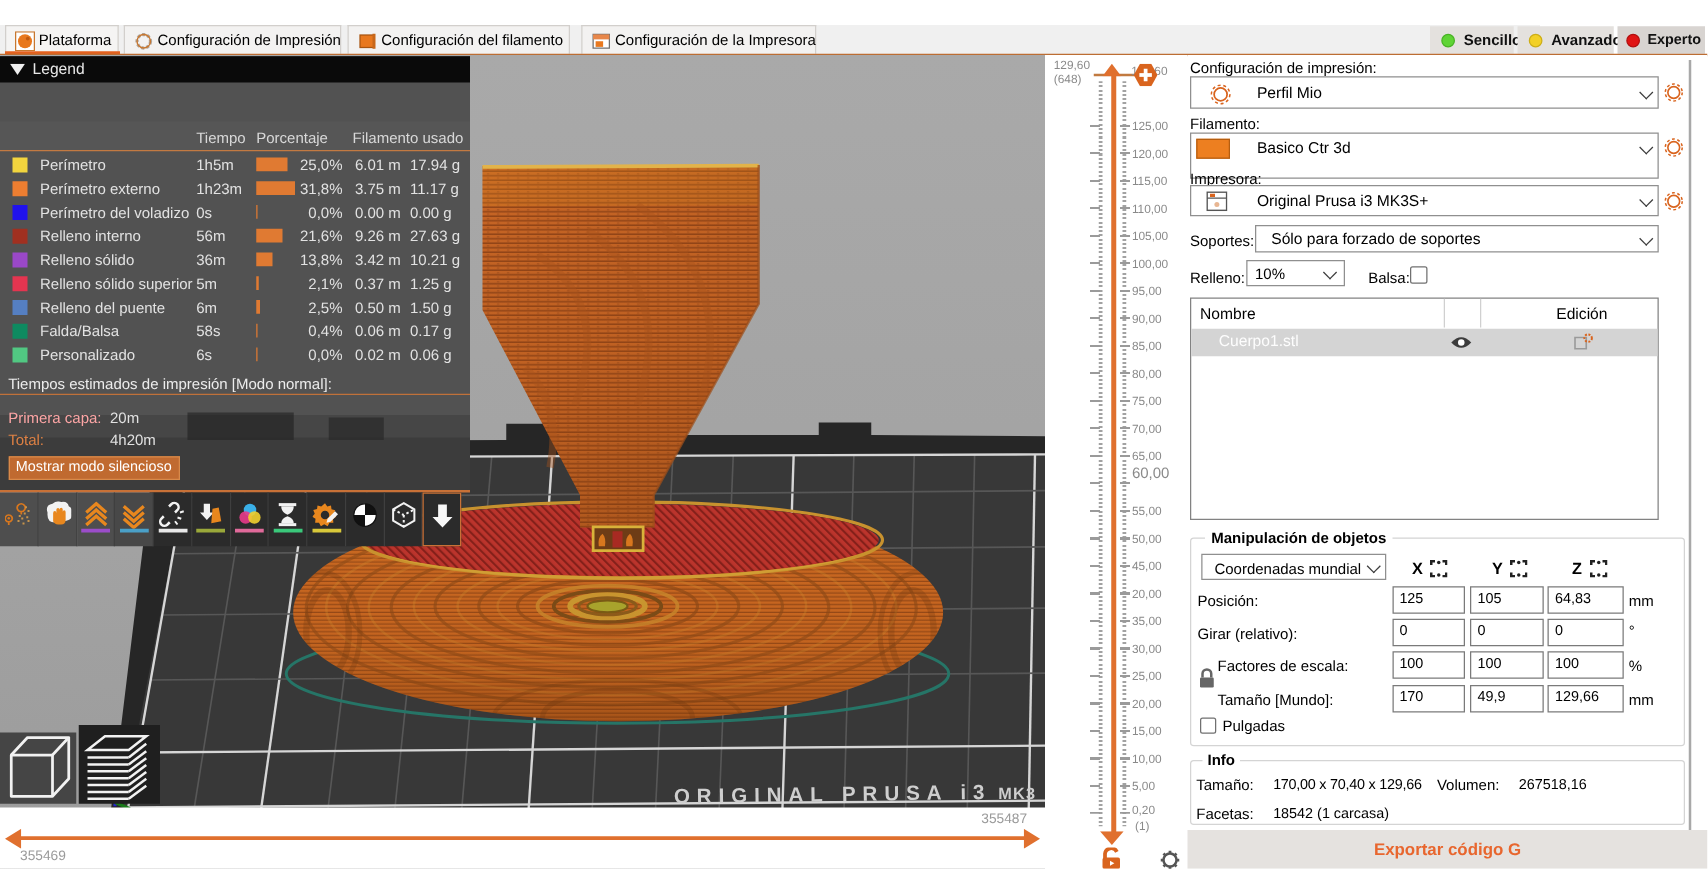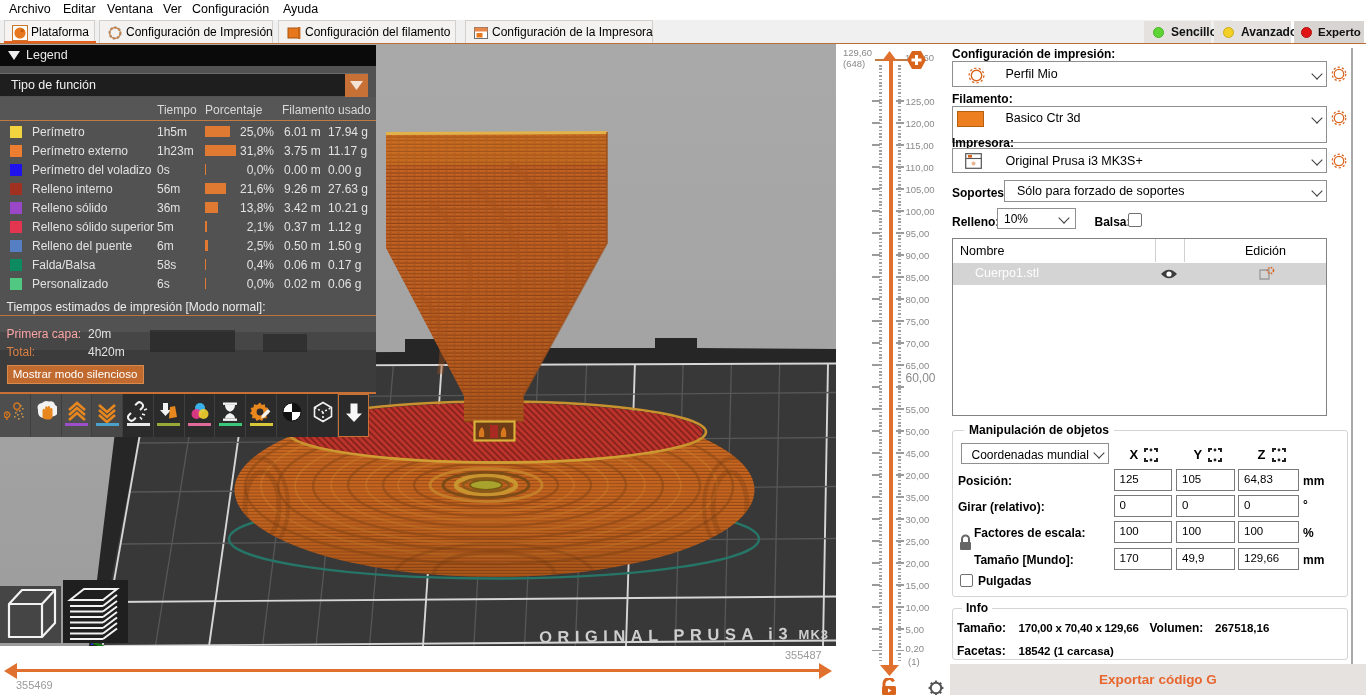--- a/index.html
+++ b/index.html
@@ -26,36 +26,28 @@
   #legend .black { position:absolute; left:0; top:0; width:376px; height:21px; background:#0a0a0a; color:#e8e8e8; font-size:12.5px; }
   #combo-func { position:absolute; left:0; top:28px; width:368px; height:23px; background:#1e1e1e; border-top:1px solid #6a6a6a; color:#efefef; font-size:12.5px; }
   #combo-func .btn { position:absolute; right:0; top:0; width:23px; height:23px; background:#c87137; }
   .lrow { position:absolute; font-size:12px; color:#e2e2e2; white-space:nowrap; }
   
   #bstrip { position:absolute; left:0; top:645.5px; width:836px; height:49.5px; background:#ffffff; }
   
   #vcol { position:absolute; left:836px; top:44px; width:114px; height:651px; background:#ffffff; }
   
   #rpanel { position:absolute; left:950px; top:44px; width:416px; height:651px; background:#ffffff; font-size:12px; color:#000; }
-  .plabel { position:absolute; white-space:nowrap; font-size:12px;font-weight:bold; }
+  .plabel { position:absolute; white-space:nowrap; font-size:12px; }
   .combo { position:absolute; background:#fff; border:1px solid #8f8f8f; }
   .chev { position:absolute; width:8px; height:8px; border-right:1.6px solid #3c3c3c; border-bottom:1.6px solid #3c3c3c; transform:rotate(45deg); }
   .inbox { position:absolute; width:58px; height:22px; border:1px solid #7a7a7a; font-size:11.5px; padding:3px 0 0 5px; background:#fff; }
 </style>
 </head>
 <body>
 <div id="root">
-  <div id="menubar">
-    <span style="left:9px">Archivo</span>
-    <span style="left:63px">Editar</span>
-    <span style="left:107px">Ventana</span>
-    <span style="left:163px">Ver</span>
-    <span style="left:192px">Configuración</span>
-    <span style="left:283px">Ayuda</span>
-  </div>
   <div id="tabbar">
     <div class="tab" style="left:4px; width:91px; background:#f5f4f3;">
       <svg class="abs" style="left:7px;top:4px" width="16" height="16" viewBox="0 0 16 16">
           <rect x="0.5" y="0.5" width="15" height="15" fill="#fff" stroke="#c8772f"></rect>
           <circle cx="8" cy="8" r="5.6" fill="#e8781e"></circle>
           <circle cx="10.2" cy="5.8" r="1.5" fill="#c05a10"></circle>
         </svg>
       <span class="tlabel">Plataforma</span>
       <div class="abs" style="left:-1px;top:20px;width:92px;height:3px;background:#e4601e"></div>
     </div>
@@ -215,28 +207,20 @@
   <div id="legend">
     <div class="abs" style="left:0;top:287px;width:376px;height:60px;background:rgba(38,38,38,0.28)"></div>
     <div class="abs" style="left:150px;top:285px;width:85px;height:22px;background:rgba(28,28,28,0.55)"></div>
     <div class="abs" style="left:263px;top:289px;width:44px;height:18px;background:rgba(28,28,28,0.5)"></div>
     <div class="abs" style="left:0;top:305px;width:376px;height:42px;background:rgba(40,40,40,0.3)"></div>
     <div class="black">
       <svg class="abs" style="left:8px;top:6px" width="12" height="10">
           <polygon points="0,0 12,0 6,9" fill="#efefef"></polygon>
         </svg>
       <span class="abs" style="left:26px;top:3px">Legend</span>
-    </div>
-    <div id="combo-func">
-      <span class="abs" style="left:11px;top:3.5px">Tipo de función</span>
-      <div class="btn">
-          <svg class="abs" style="left:5px;top:7px" width="13" height="10">
-            <polygon points="0,0 13,0 6.5,9" fill="#f4e3d5"></polygon>
-          </svg>
-        </div>
     </div>
     <div class="lrow" style="left:0;top:52px;width:376px;height:23px;background:#565656"></div>
     <div class="lrow" style="left:157px;top:58px;color:#d8d8d8">Tiempo</div>
     <div class="lrow" style="left:205px;top:58px;color:#d8d8d8">Porcentaje</div>
     <div class="lrow" style="left:282px;top:58px;color:#d8d8d8">Filamento usado</div>
     <div class="lrow" style="left:0;top:75px;width:376px;height:1.2px;background:#c37a42"></div>
     <div id="lrows">
       <div class="lrow" style="left:9.5px;top:81.0px;width:12px;height:12px;background:#f2d53e"></div>
       <div class="lrow" style="left:32px;top:79.5px">Perímetro</div>
       <div class="lrow" style="left:157px;top:79.5px">1h5m</div>
@@ -271,21 +255,21 @@
       <div class="lrow" style="left:204.5px;top:157.0px;width:13.5px;height:11px;background:#e07a32"></div>
       <div class="lrow" style="left:232px;top:155.5px;width:42px;text-align:right">13,8%</div>
       <div class="lrow" style="left:284px;top:155.5px">3.42 m</div>
       <div class="lrow" style="left:328px;top:155.5px">10.21 g</div>
       <div class="lrow" style="left:9.5px;top:176.0px;width:12px;height:12px;background:#e43550"></div>
       <div class="lrow" style="left:32px;top:174.5px">Relleno sólido superior</div>
       <div class="lrow" style="left:157px;top:174.5px">5m</div>
       <div class="lrow" style="left:204.5px;top:176.0px;width:2.5px;height:11px;background:#e07a32"></div>
       <div class="lrow" style="left:232px;top:174.5px;width:42px;text-align:right">2,1%</div>
       <div class="lrow" style="left:284px;top:174.5px">0.37 m</div>
-      <div class="lrow" style="left:328px;top:174.5px">1.12 g</div>
+      <div class="lrow" style="left:328px;top:174.5px">1.25 g</div>
       <div class="lrow" style="left:9.5px;top:195.0px;width:12px;height:12px;background:#557fc2"></div>
       <div class="lrow" style="left:32px;top:193.5px">Relleno del puente</div>
       <div class="lrow" style="left:157px;top:193.5px">6m</div>
       <div class="lrow" style="left:204.5px;top:195.0px;width:3px;height:11px;background:#e07a32"></div>
       <div class="lrow" style="left:232px;top:193.5px;width:42px;text-align:right">2,5%</div>
       <div class="lrow" style="left:284px;top:193.5px">0.50 m</div>
       <div class="lrow" style="left:328px;top:193.5px">1.50 g</div>
       <div class="lrow" style="left:9.5px;top:214.0px;width:12px;height:12px;background:#0e8a60"></div>
       <div class="lrow" style="left:32px;top:212.5px">Falda/Balsa</div>
       <div class="lrow" style="left:157px;top:212.5px">58s</div>

